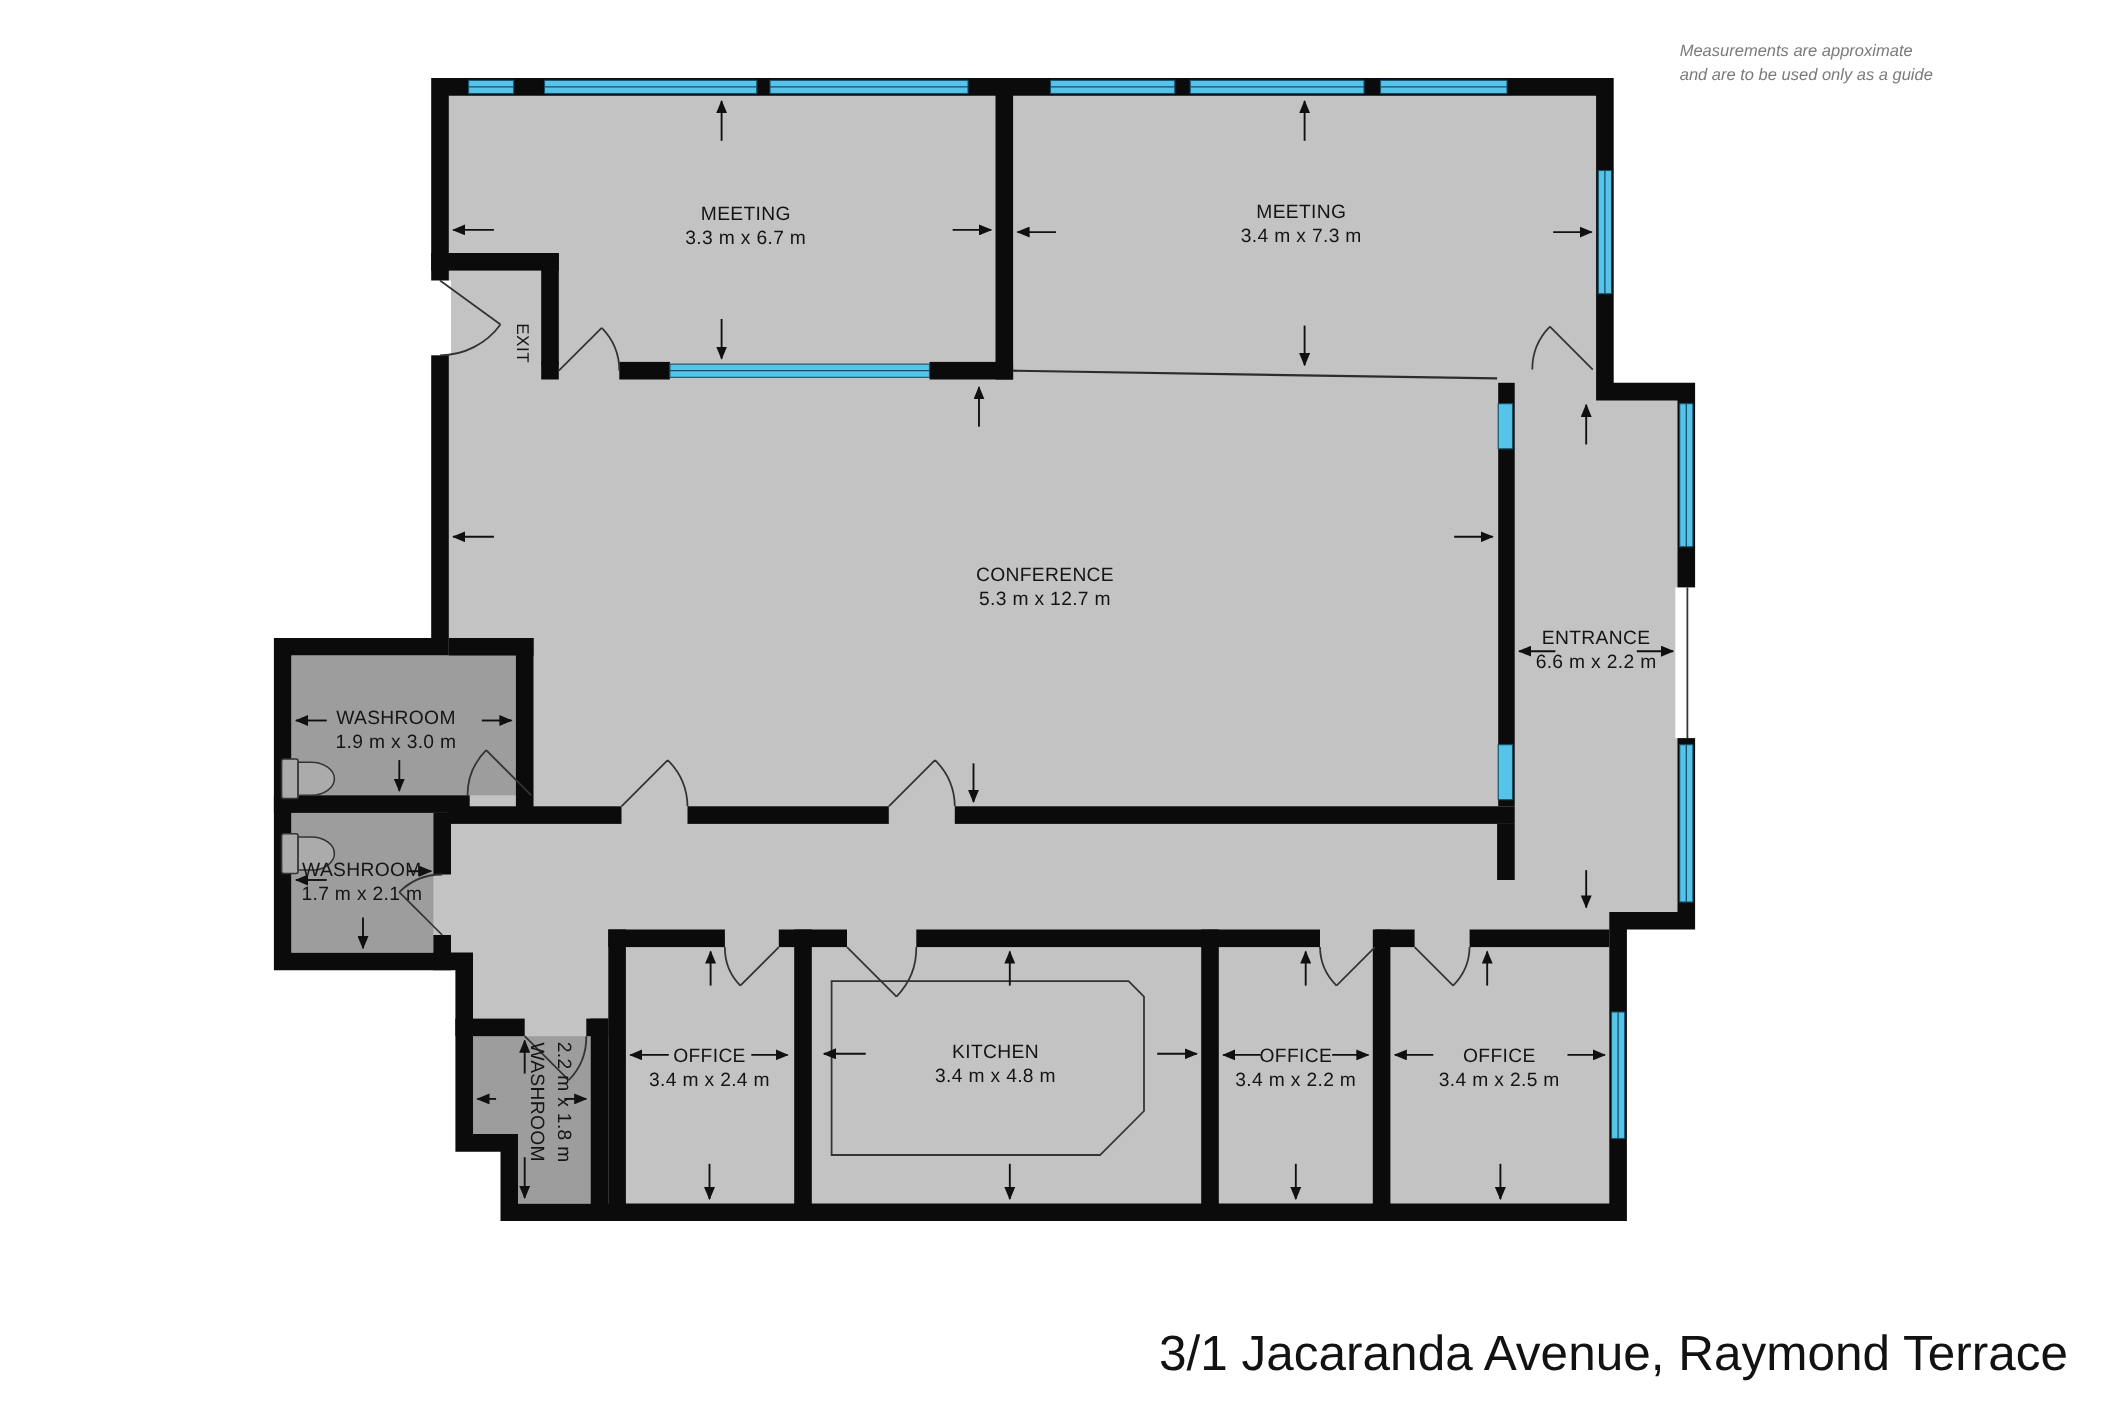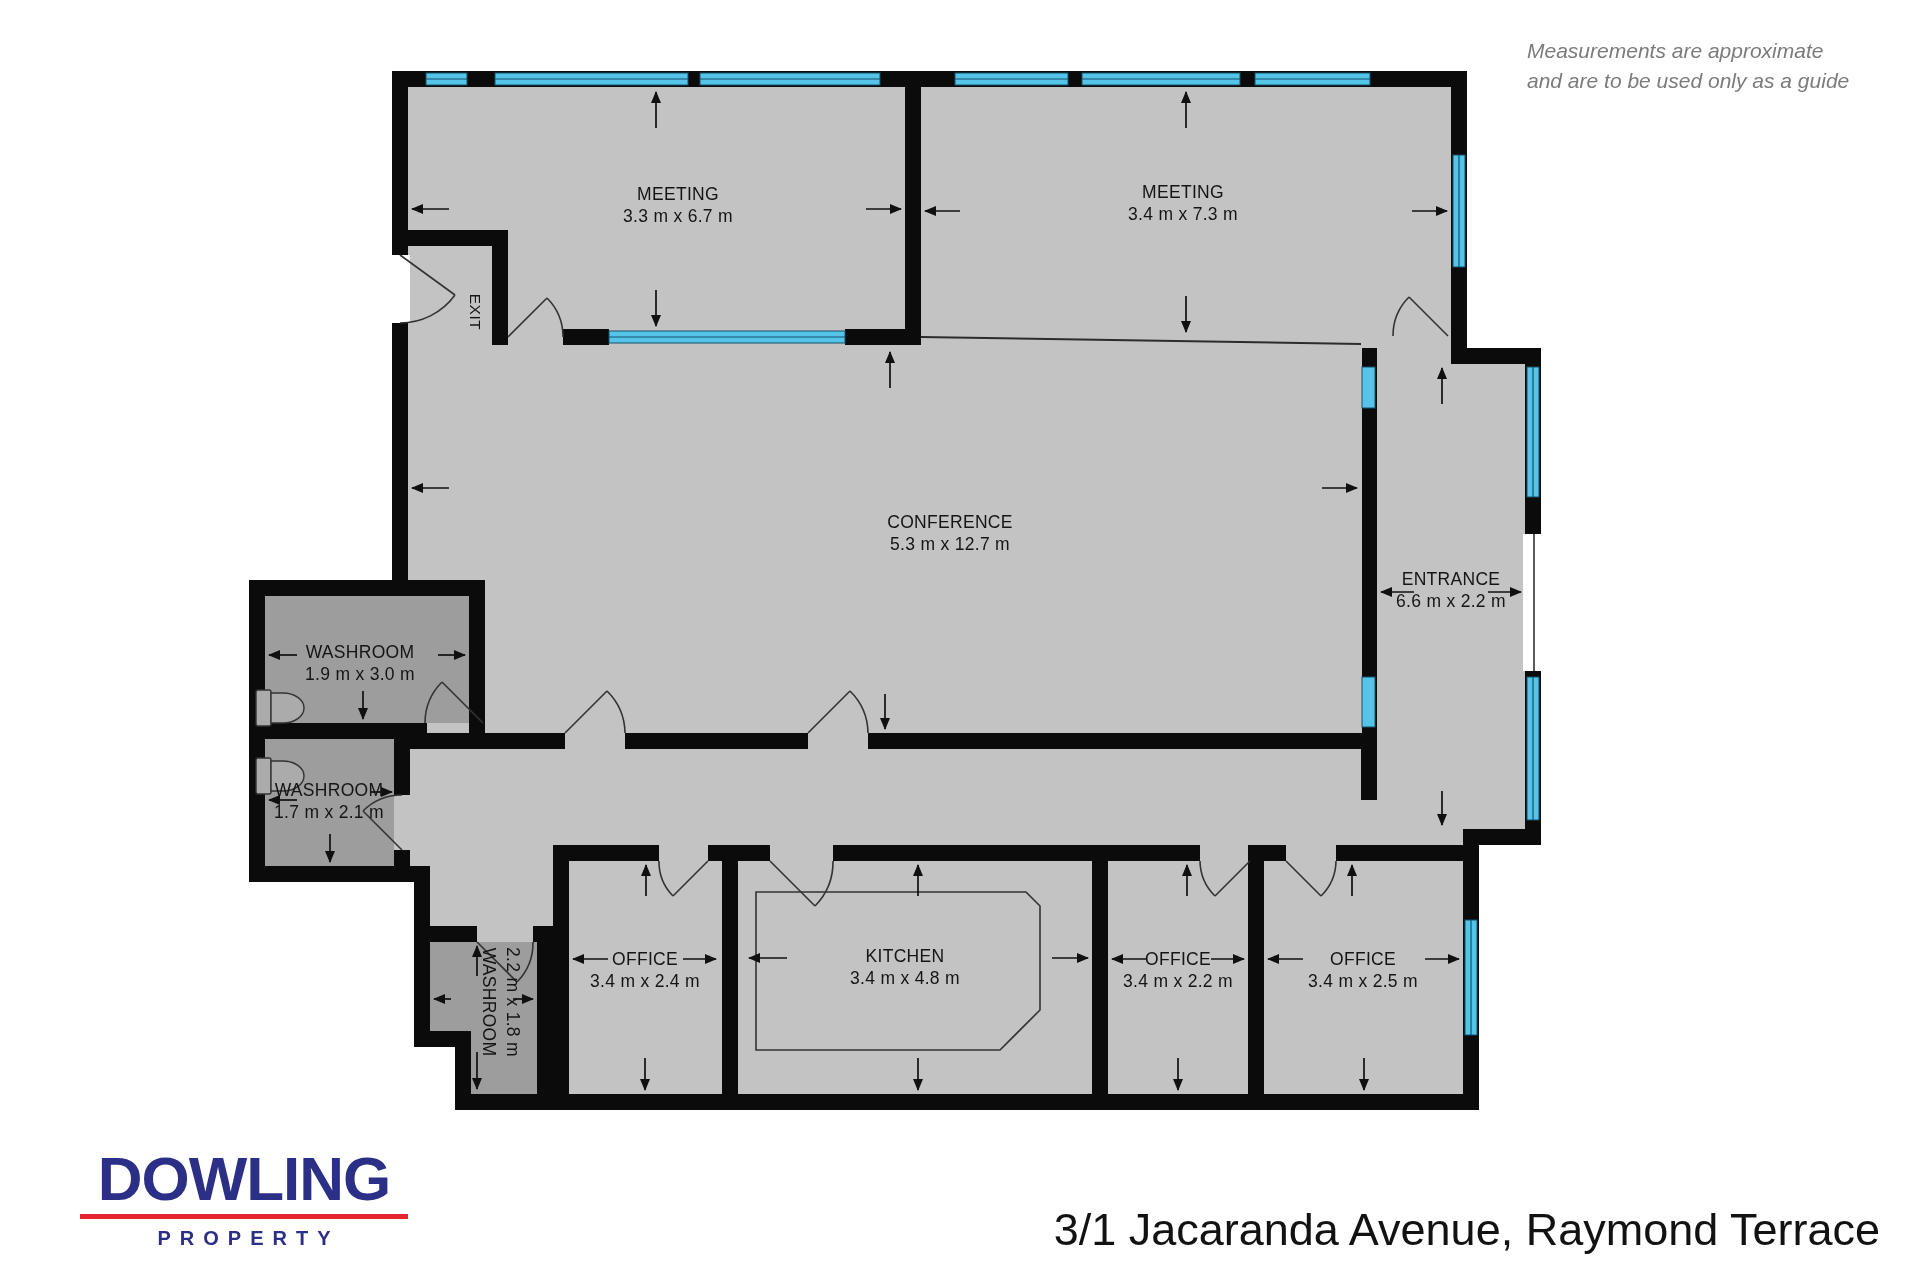--- a/index.html
+++ b/index.html
@@ -14,21 +14,21 @@
   .win{fill:var(--window);stroke:#16506b;stroke-width:1;}
   .winline{stroke:#16506b;stroke-width:1.2;}
   .thin{stroke:var(--line);stroke-width:1.6;fill:none;}
   .fix{stroke:var(--line);stroke-width:1.4;fill:#ababab;}
   .arrow{stroke:#101010;stroke-width:1.7;}
   .openline{stroke:#2c2c2c;stroke-width:2;}
   text.rl{font-family:"Liberation Sans",sans-serif;font-size:17.5px;fill:#151515;
           text-anchor:middle;letter-spacing:.3px;}
   text.xl{font-family:"Liberation Sans",sans-serif;font-size:15.5px;fill:#151515;
           text-anchor:middle;letter-spacing:.5px;}
-  .disclaimer{position:absolute;left:1527px;top:36px;font-size:21px;font-style:italic;
+  .disclaimer{position:absolute;left:1527px;top:36px;font-size:15px;font-style:italic;
               color:var(--muted);line-height:1.45;}
   .logo{position:absolute;left:78px;top:1148px;width:332px;}
   .logo-main{font-size:62px;font-weight:bold;color:var(--navy);line-height:1;
              letter-spacing:-1px;text-align:center;}
   .logo-rule{height:5px;background:var(--red);margin:4px 2px 8px 2px;}
   .logo-sub{font-size:20px;font-weight:bold;color:var(--navy);letter-spacing:9px;
             text-align:center;padding-left:9px;}
   .address{position:absolute;right:40px;top:1204px;font-size:45px;color:#121212;text-align:right;}
 </style>
 </head>
@@ -210,21 +210,16 @@
       <text class="rl" x="1363" y="987">3.4 m x 2.5 m</text>
       <text class="xl" x="470" y="312" transform="rotate(90 470 312)">EXIT</text>
     </g>
   </svg>
 
   <div class="disclaimer">
     <div>Measurements are approximate</div>
     <div>and are to be used only as a guide</div>
   </div>
 
-  <div class="logo">
-    <div class="logo-main">DOWLING</div>
-    <div class="logo-rule"></div>
-    <div class="logo-sub">PROPERTY</div>
-  </div>
 
   <div class="address">3/1 Jacaranda Avenue, Raymond Terrace</div>
 
 </div>
 
 </body></html>

